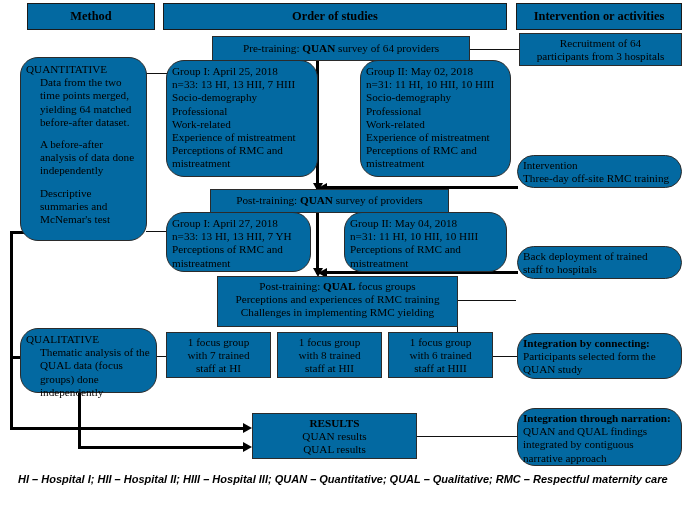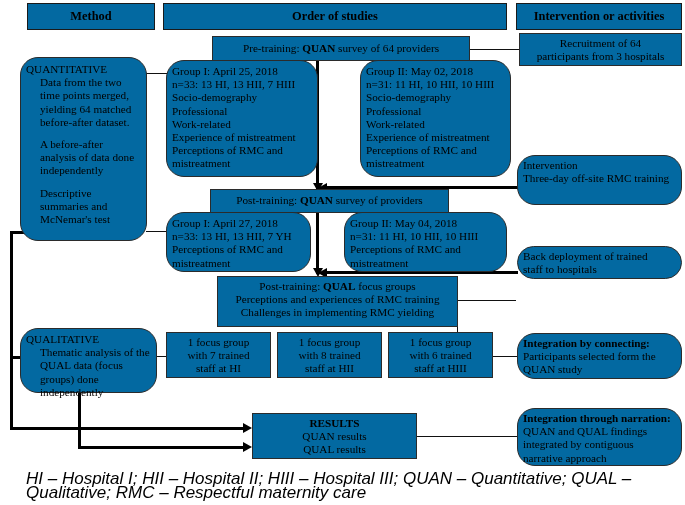--- a/index.html
+++ b/index.html
@@ -60,27 +60,28 @@
   }
   .arrD{
     position:absolute;width:0;height:0;
     border-left:5px solid transparent;
     border-right:5px solid transparent;
     border-top:9px solid #000;
     z-index:3;
   }
   .legend{
     position:absolute;
-    left:26px;
+    left:18px;
     top:472px;
     width:650px;
     font-style:italic;
-    font-size:17px;
+    font-size:11px;
     line-height:14px;
     font-family:"Liberation Sans", sans-serif;
+    font-weight:bold;
   }
 </style>
 </head>
 <body>
 
 <div id="canvas">
 
   <div class="box hdr" style="left:27px;top:3px;width:128px;height:27px;">
     <span>Method</span>
   </div>
@@ -173,21 +174,21 @@
       <div>n=31: 11 HI, 10 HII, 10 HIII</div>
       <div>Socio-demography</div>
       <div>Professional</div>
       <div>Work-related</div>
       <div>Experience of mistreatment</div>
       <div>Perceptions of RMC and</div>
       <div>mistreatment</div>
     </div>
   </div>
 
-  <div class="box lft" style="left:517px;top:155px;width:165px;height:50px;">
+  <div class="box lft" style="left:517px;top:155px;width:165px;height:33px;">
     <div class="pad" style="padding-top:3px;">
       <div>Intervention</div>
       <div>Three-day off-site RMC training</div>
     </div>
   </div>
 
   <div class="box ctr" style="left:210px;top:189px;width:239px;height:24px;">
     <div class="pad" style="padding-top:4px;">
       <span>Post-training: </span><span class="b">QUAN</span><span> survey of providers</span>
     </div>

